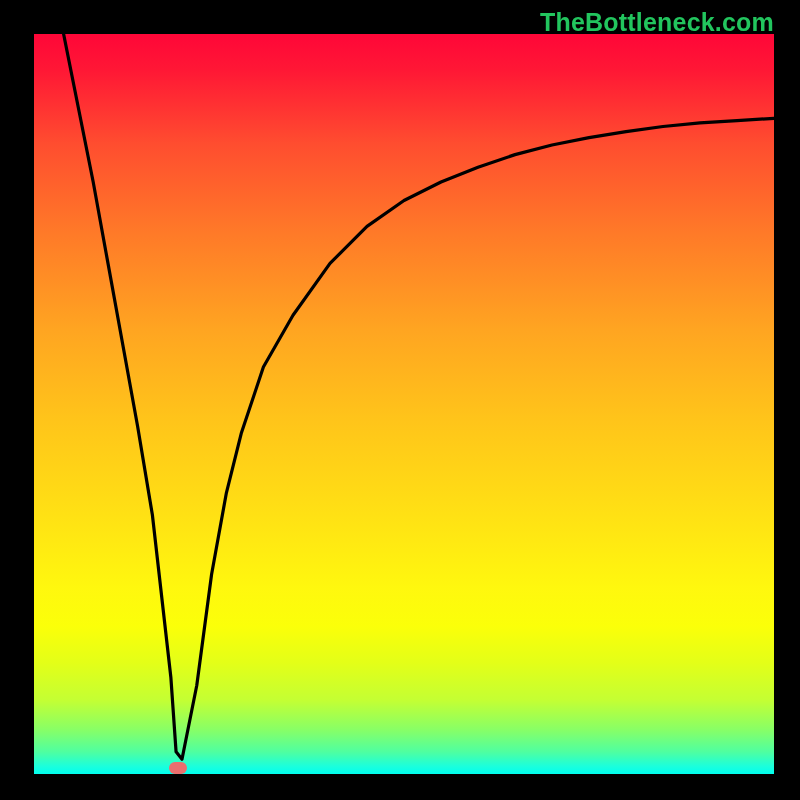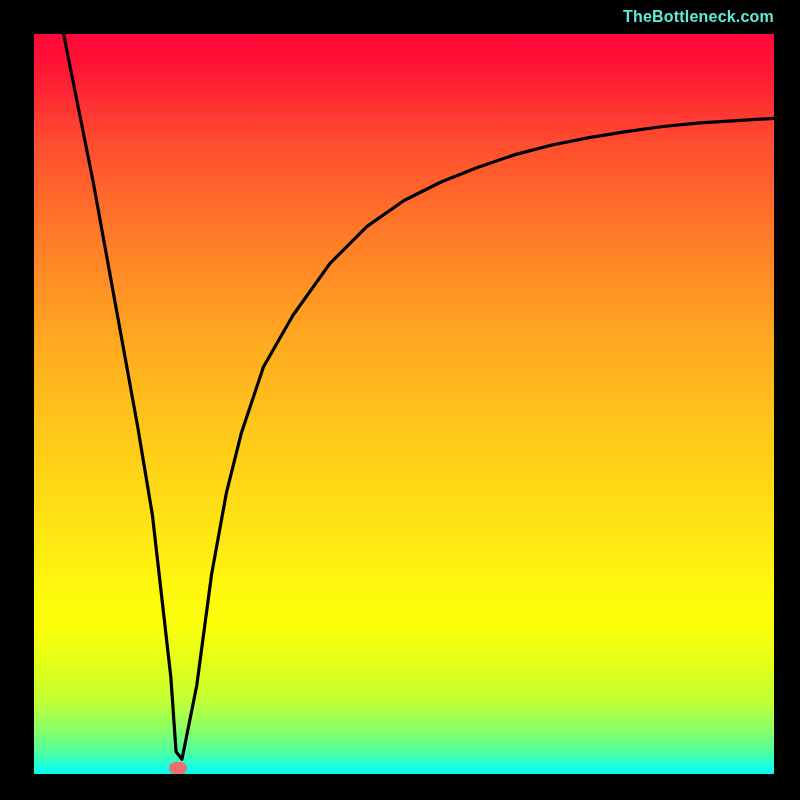--- a/index.html
+++ b/index.html
@@ -37,23 +37,23 @@
       #88ff66 94%,
       #4fffa0 97%,
       #1affdd 99%,
       #00ffef 100%);
   }
   .watermark {
     position: absolute;
     top: 8px;
     right: 26px;
     font-family: Arial, Helvetica, sans-serif;
-    font-size: 16px;
+    font-size: 25px;
     font-weight: 600;
-    color: #5eead4;
+    color: #22c55e;
     letter-spacing: 0.2px;
   }
   svg.curve {
     position: absolute;
     left: 0;
     top: 0;
     width: 740px;
     height: 740px;
   }
   .marker {

